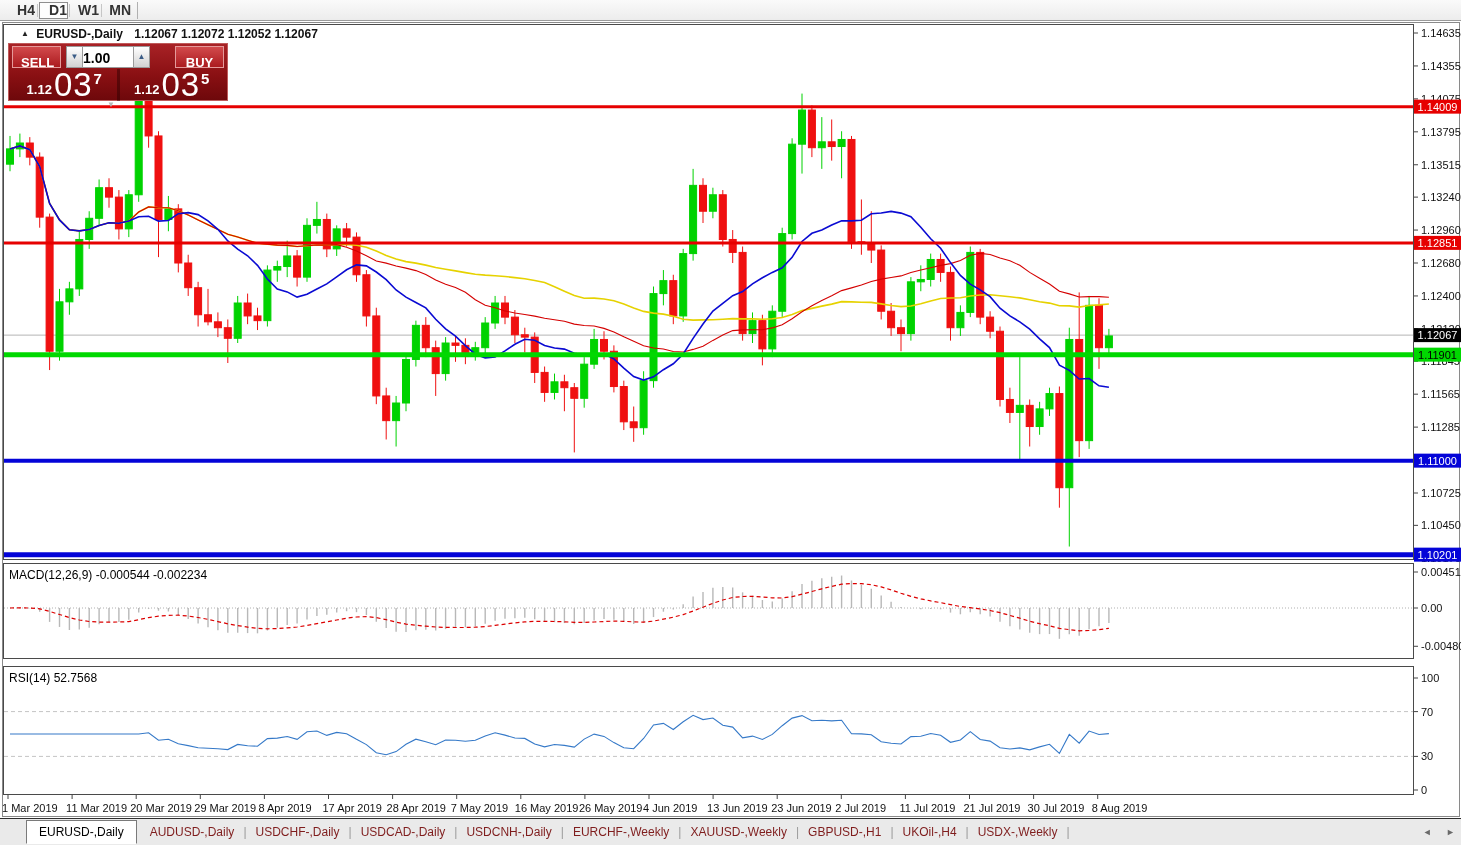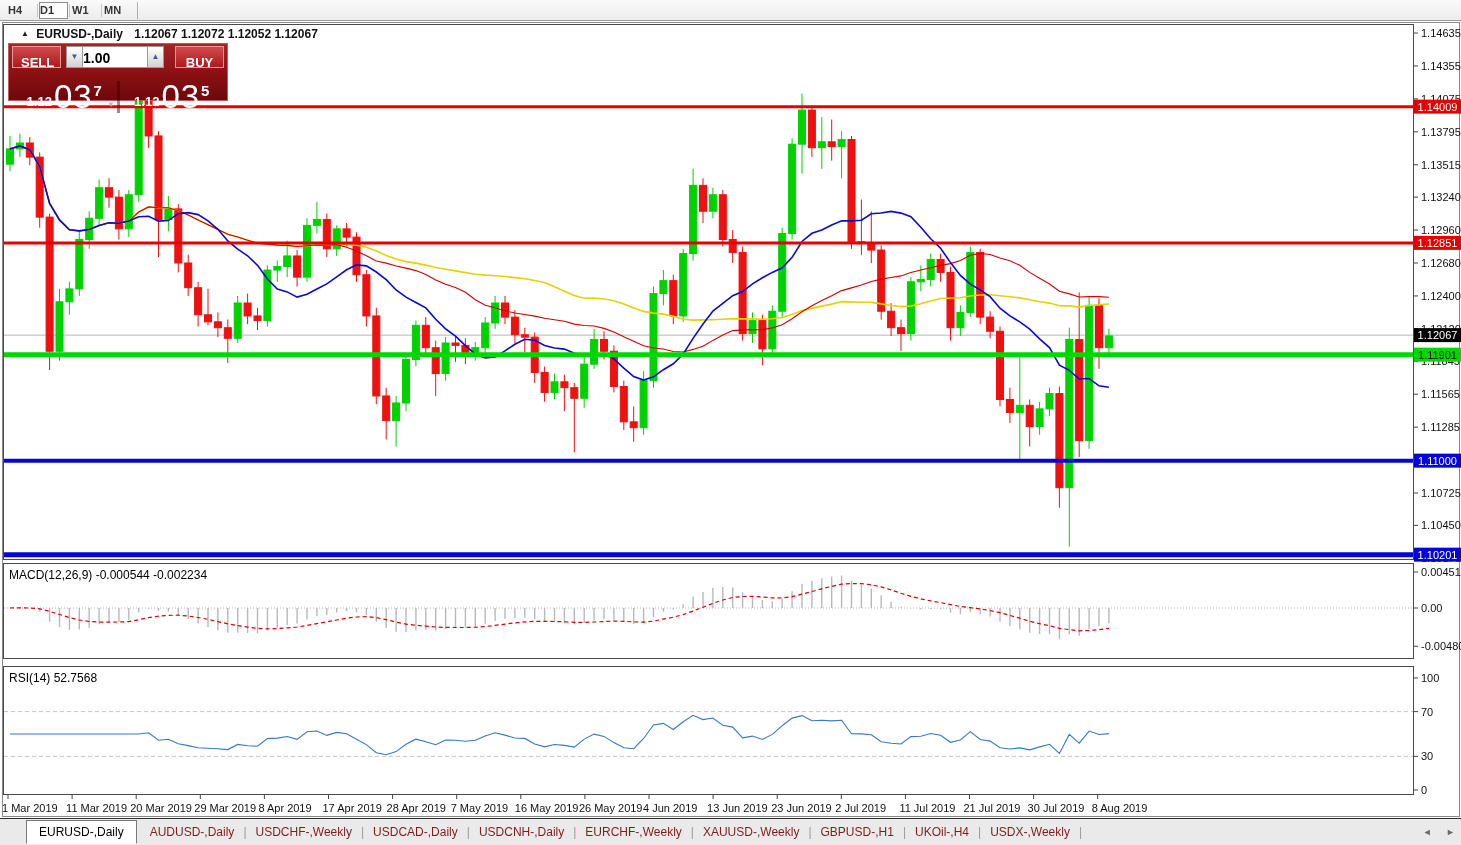--- a/index.html
+++ b/index.html
@@ -4,21 +4,21 @@
 <style>
   html,body{margin:0;padding:0}
   body{width:1461px;height:845px;position:relative;overflow:hidden;
        font-family:"Liberation Sans",sans-serif;background:#f0f0f0;}
   svg text{font-family:"Liberation Sans",sans-serif;}
 
   
   #top-toolbar{position:absolute;top:0;left:0;width:1461px;height:21px;
     background:linear-gradient(#fafafa,#ececec);border-bottom:1px solid #9a9a9a;
     display:flex;align-items:center;padding-left:7px;box-sizing:border-box;z-index:6;}
-  .tf-btn{width:29px;height:17px;line-height:15px;text-align:left;font-size:11px;
+  .tf-btn{width:29px;height:17px;line-height:15px;text-align:right;font-size:14px;
     font-weight:bold;color:#333;background:transparent;border:1px solid transparent;
     font-family:inherit;padding:0;}
   .tf-btn.active{background:#fdfdfd;border:1px solid #8f8f8f;}
   .tf-sep{width:1px;height:13px;background:#c6c6c6;margin:0 1px;}
   .tf-sep.tall{height:17px;margin-left:5px;background:#b0b0b0;}
 
   
   #chart-svg{position:absolute;left:0;top:0;z-index:1;}
 
   
@@ -28,27 +28,27 @@
   #chart-title .ohlc{margin-left:8px;}
 
   
   #trade-panel{position:absolute;left:8px;top:43px;width:220px;height:58px;z-index:4;
     background:linear-gradient(180deg,#a82226,#8a1013 55%,#6e080b);
     border:1px solid #bf5a5a;box-sizing:border-box;padding:2px 3px;}
   .tp-row1{display:flex;height:22px;}
   .btn-sell,.btn-buy{width:49px;height:22px;box-sizing:border-box;
     background:linear-gradient(180deg,#d24a4c,#ab1b1f);border:1px solid #e59a9a;
     color:#fff;font-size:13px;font-weight:bold;font-family:inherit;padding:8px;}
-  .btn-buy{margin-left:6px;}
+  .btn-buy{margin-left:20px;}
   .vol-group{display:flex;flex:1;margin-left:5px;margin-right:5px;height:22px;}
   .spin{width:17px;box-sizing:border-box;background:linear-gradient(#ffffff,#d2d2d2);
     border:1px solid #9a9a9a;color:#3a5c86;font-size:8px;line-height:8px;padding:0;}
   .vol-val{flex:1;background:#fff;border-top:1px solid #9a9a9a;border-bottom:1px solid #9a9a9a;
     color:#000;font-size:14px;font-weight:bold;text-align:left;line-height:22px;padding-right:6px;}
-  .tp-row2{display:flex;height:32px;margin-top:13px;}
+  .tp-row2{display:flex;height:32px;margin-top:1px;}
   .px{flex:1;display:flex;justify-content:center;color:#fff;}
   .px-div{width:3px;background:rgba(40,0,0,.45);}
   .frac{font-size:13px;font-weight:bold;align-self:flex-end;margin-bottom:4px;}
   .bigd{font-size:33px;font-weight:500;line-height:32px;margin-left:2px;letter-spacing:1px;}
   .supd{font-size:15px;font-weight:bold;margin-left:1px;align-self:flex-start;margin-top:1px;}
   #panel-collapse{position:absolute;left:107px;top:100px;z-index:4;font-size:8px;color:#b8b8b8;}
 
   
   #tab-bar{position:absolute;left:0;top:818px;width:1461px;height:27px;background:#eaeaea;
     border-top:1px solid #2e2e2e;box-sizing:border-box;display:flex;align-items:center;
@@ -564,21 +564,21 @@
       <span class="supd">5</span>
     </div>
   </div>
 </div>
 <div id="panel-collapse">▼</div>
 
 <div id="tab-bar">
   <span class="tab active">EURUSD-,Daily</span>
   <span class="tab">AUDUSD-,Daily</span>
     <span class="tab-sep">|</span>
-  <span class="tab">USDCHF-,Weekly</span>
+  <span class="tab">USDCHF-,Daily</span>
     <span class="tab-sep">|</span>
   <span class="tab">USDCAD-,Daily</span>
     <span class="tab-sep">|</span>
   <span class="tab">USDCNH-,Daily</span>
     <span class="tab-sep">|</span>
   <span class="tab">EURCHF-,Weekly</span>
     <span class="tab-sep">|</span>
   <span class="tab">XAUUSD-,Weekly</span>
     <span class="tab-sep">|</span>
   <span class="tab">GBPUSD-,H1</span>

